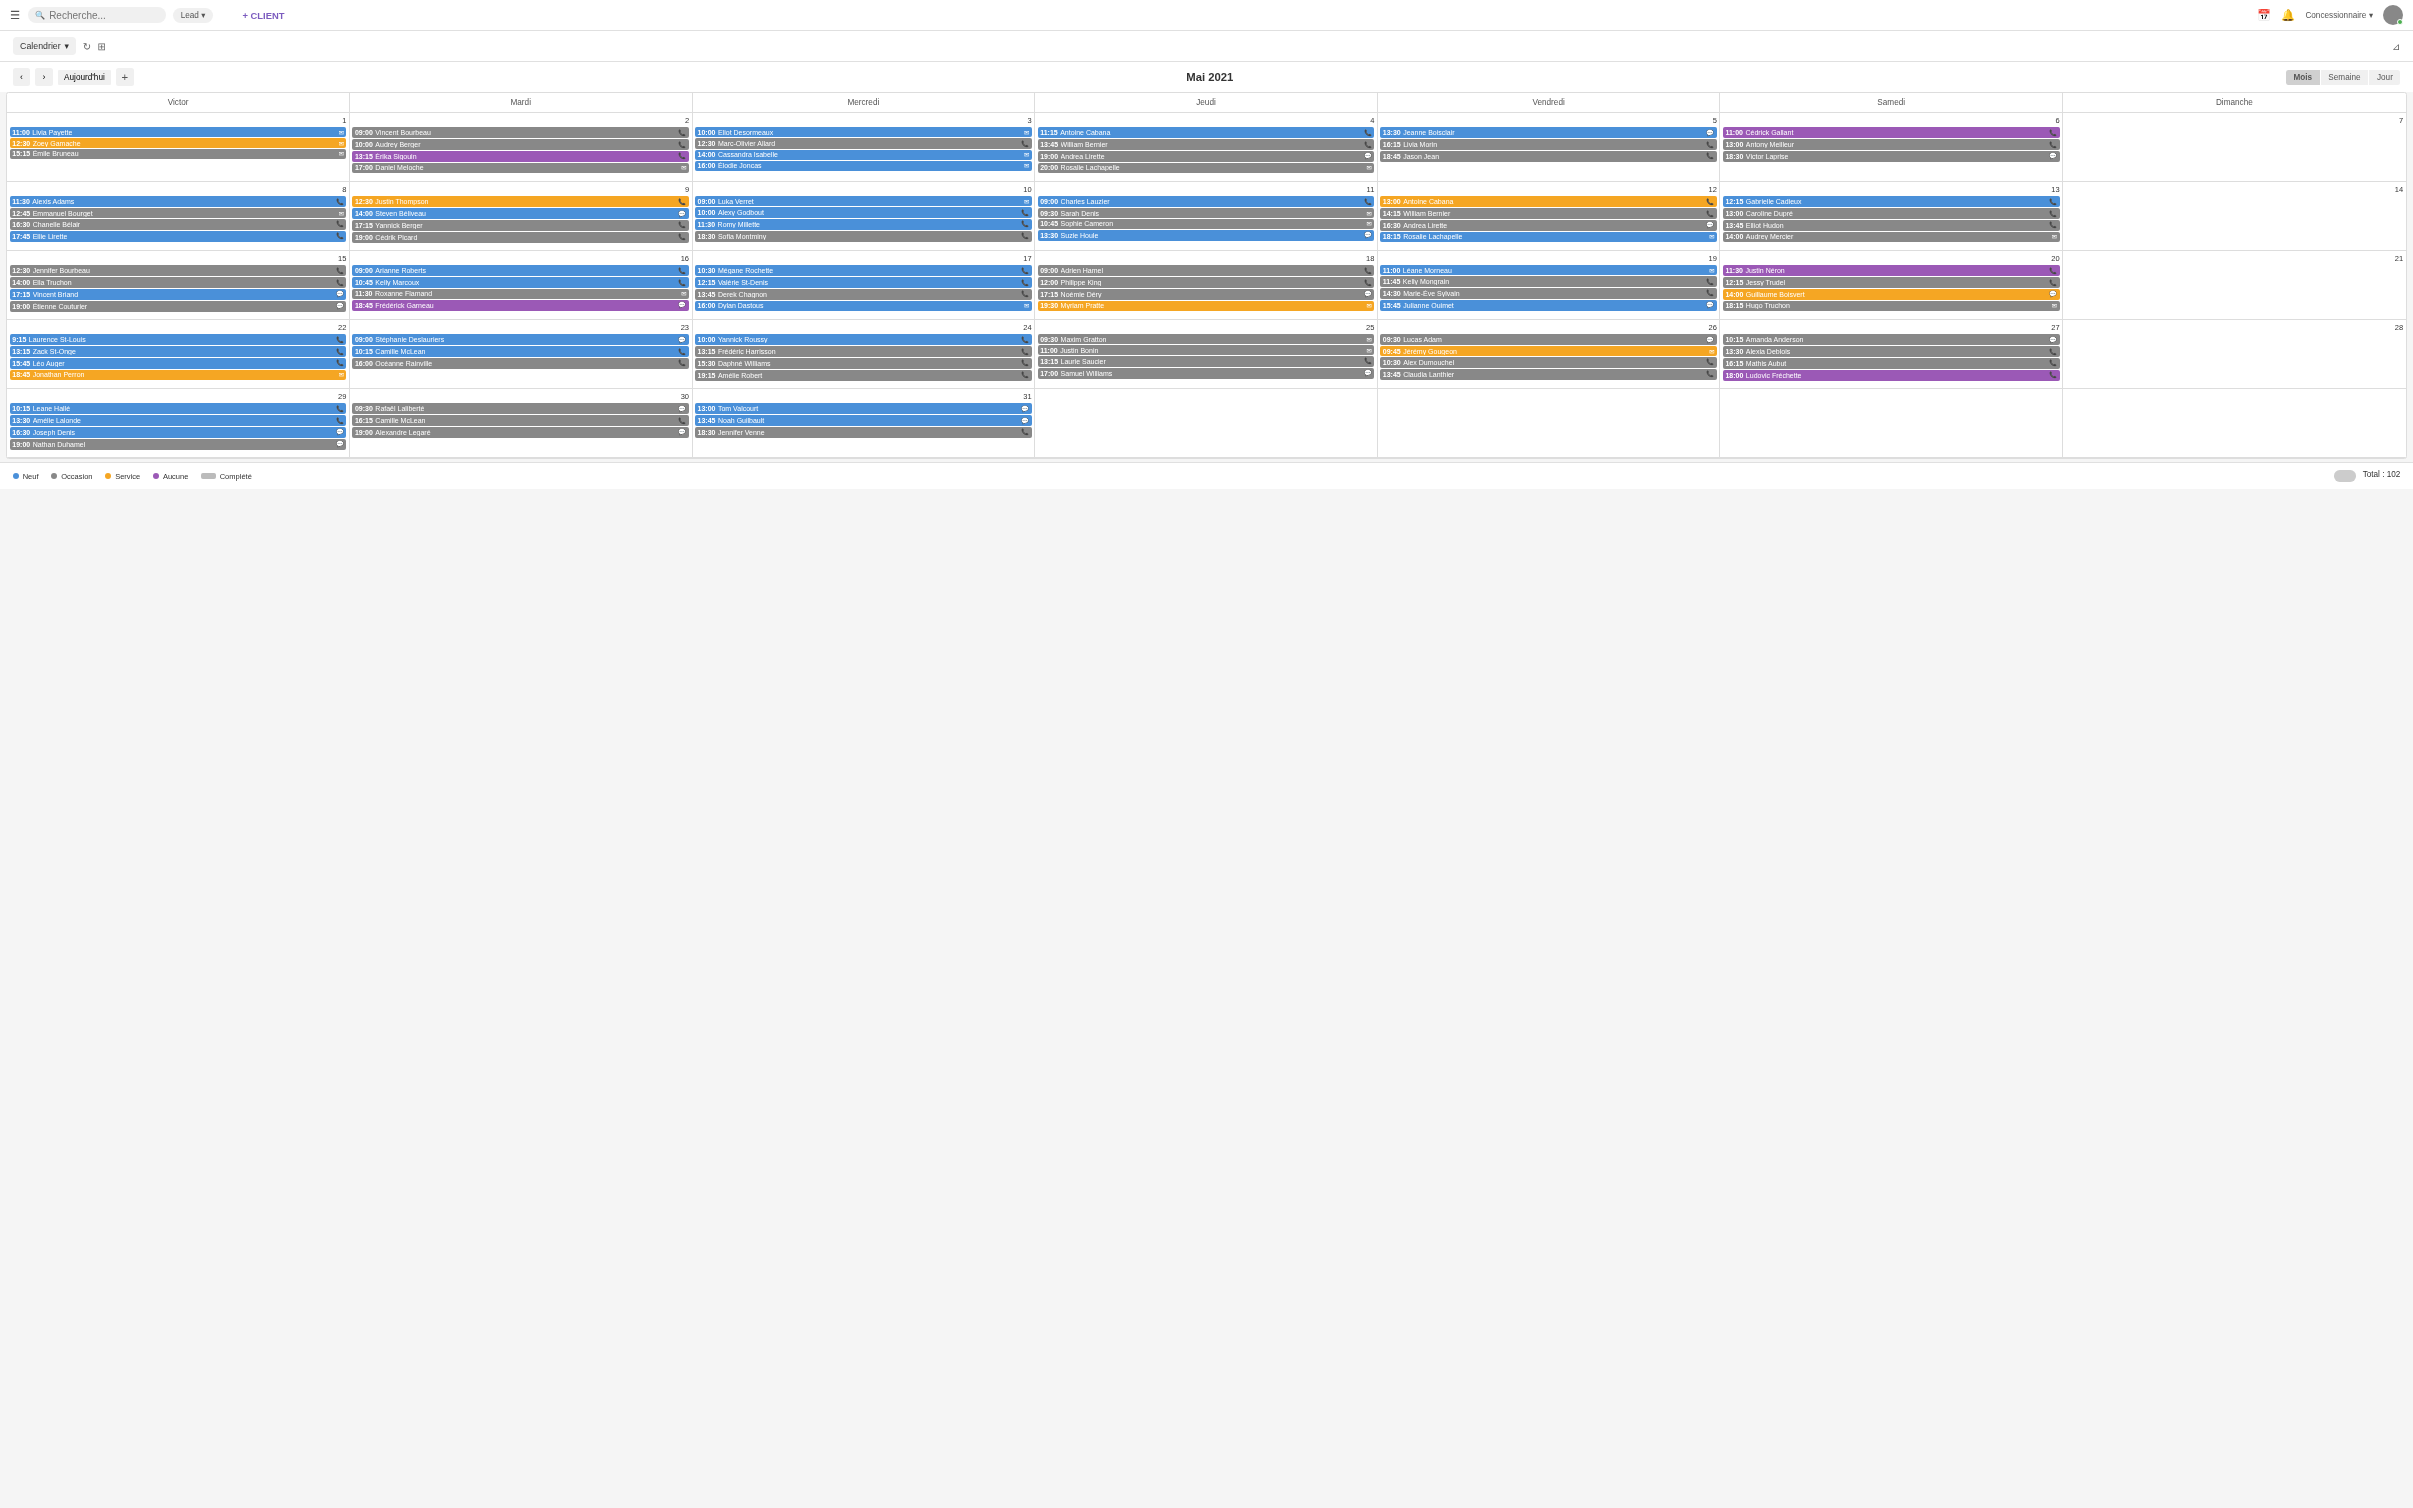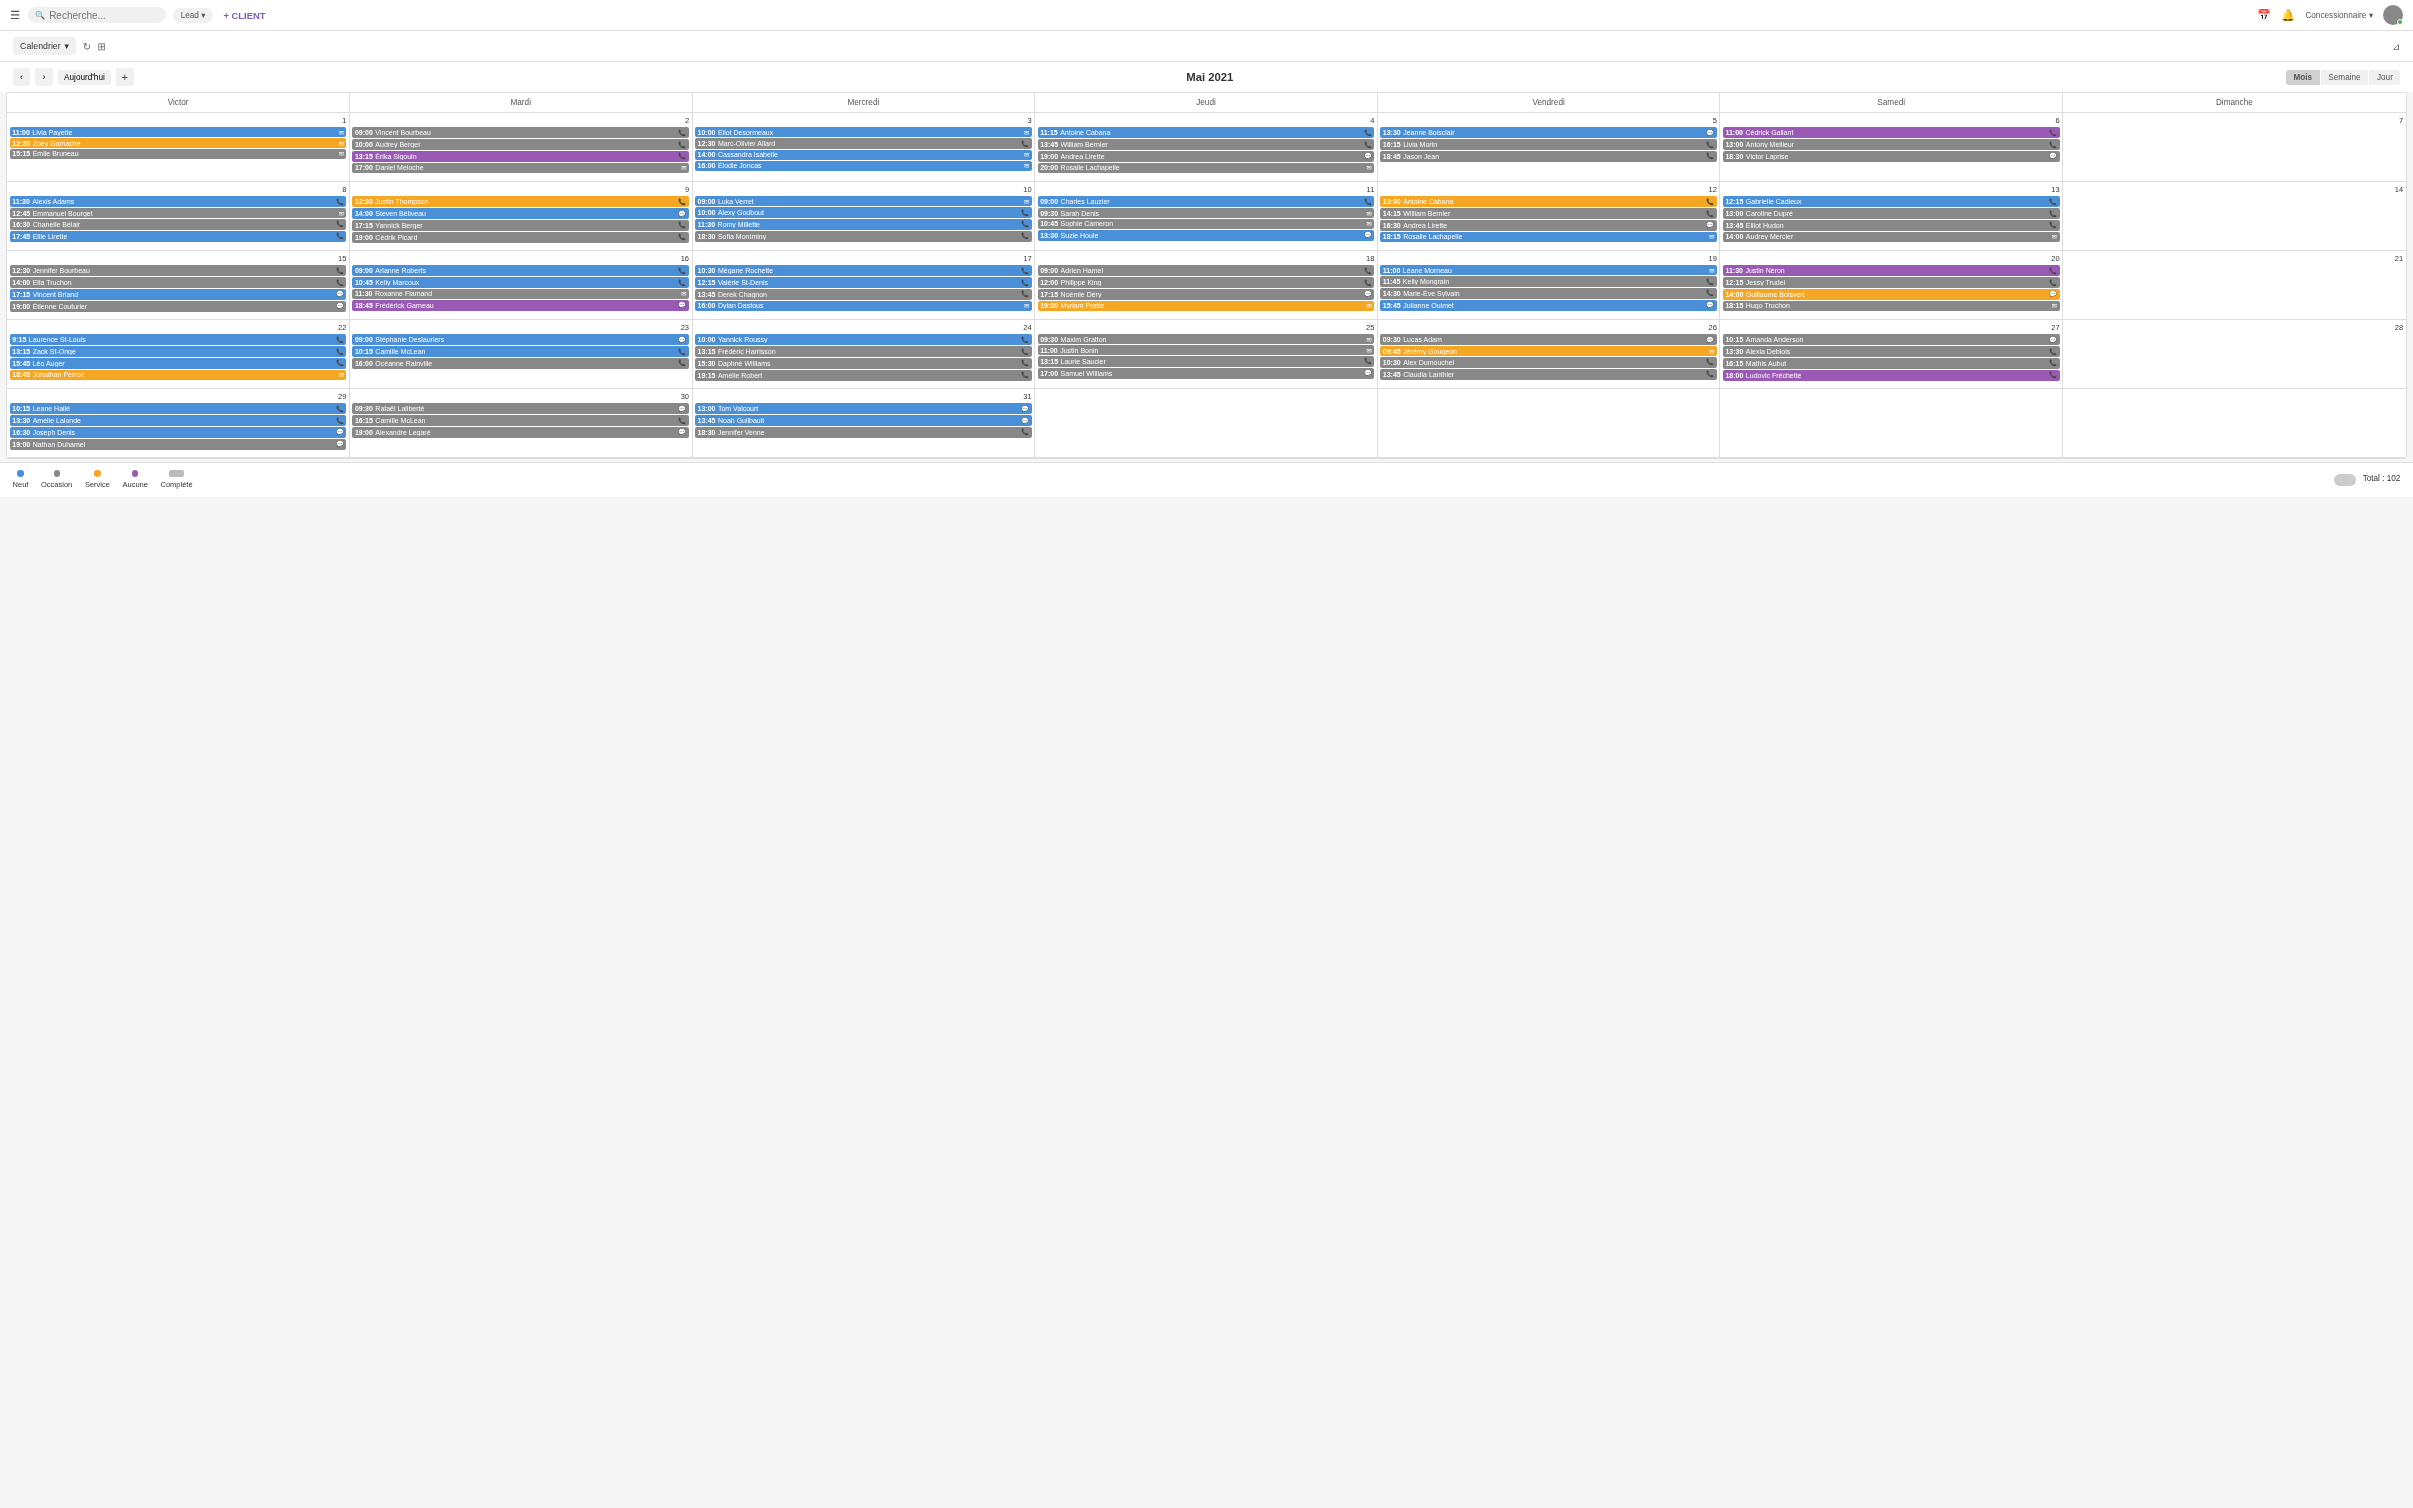--- a/index.html
+++ b/index.html
@@ -15,21 +15,21 @@
       display: flex; align-items: center; background: #f0f0f0; border-radius: 12.6px;
       padding: 2.5px 7.5px; gap: 3.8px; flex: 0 0 138px;
     }
     .topnav-search input { border: none; background: transparent; outline: none; font-size: 10px; color: #555; width: 100%; }
     .topnav-lead {
       display: flex; align-items: center; background: #f0f0f0; border-radius: 10px;
       padding: 2.5px 7.5px; gap: 2.5px; cursor: pointer; font-size: 8.2px; color: #555;
     }
     .topnav-client {
       display: flex; align-items: center; gap: 2.5px; color: #7c5cbf; font-weight: 600;
-      cursor: pointer; font-size: 9.4px; margin-left: 3px; text-align: right;
+      cursor: pointer; font-size: 9.4px; margin-left: 22px; text-align: right;
     }
     .topnav-right { margin-left: auto; display: flex; align-items: center; gap: 10px; }
     .topnav-icon { font-size: 11.3px; color: #666; cursor: pointer; }
     .topnav-dealer { display: flex; align-items: center; gap: 2.5px; font-size: 8.2px; color: #555; cursor: pointer; }
     .topnav-avatar { width: 20px; height: 20px; border-radius: 50%; background: #888; position: relative; cursor: pointer; }
     .topnav-avatar-dot { width: 6.3px; height: 6.3px; background: #4caf50; border-radius: 50%; position: absolute; bottom: 0; right: 0; border: 1.3px solid #fff; }
 
     
     .toolbar {
       display: flex; align-items: center; background: #fff; padding: 6.3px 12.6px;
@@ -86,21 +86,21 @@
     .ev-blue { background: #4a90d9; color: #fff; }
     .ev-gray { background: #888; color: #fff; }
     .ev-orange { background: #f5a623; color: #fff; }
     .ev-purple { background: #9b59b6; color: #fff; }
 
     
     .footer {
       display: flex; align-items: center; padding: 7.5px 12.6px; background: #fff;
       border-top: 0.6px solid #e0e0e0; gap: 12.6px; margin-top: 2.5px;
     }
-    .legend-item { display: flex; align-items: center; gap: 3.8px; font-size: 7.5px; flex-direction: column; }
+    .legend-item { display: flex; align-items: center; gap: 3.8px; font-size: 7.5px; }
     .legend-dot { width: 6.3px; height: 6.3px; border-radius: 50%; }
     .footer-right { margin-left: auto; display: flex; gap: 6.3px; font-size: 8.2px; }
     .toggle { width: 22.6px; height: 11.3px; background: #ccc; border-radius: 5.7px; cursor: pointer; }
   </style>
 </head>
 <body>
 
 <nav class="topnav">
   <span class="topnav-menu">☰</span>
   <div class="topnav-search">

